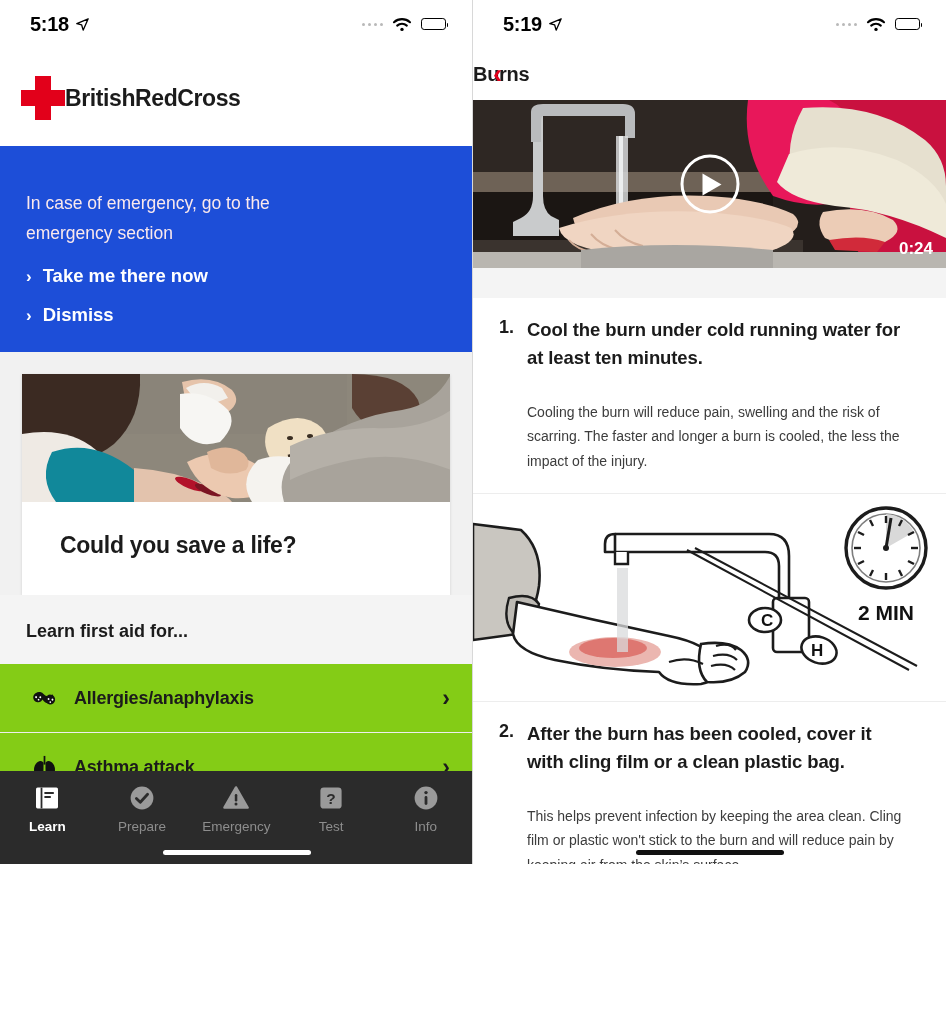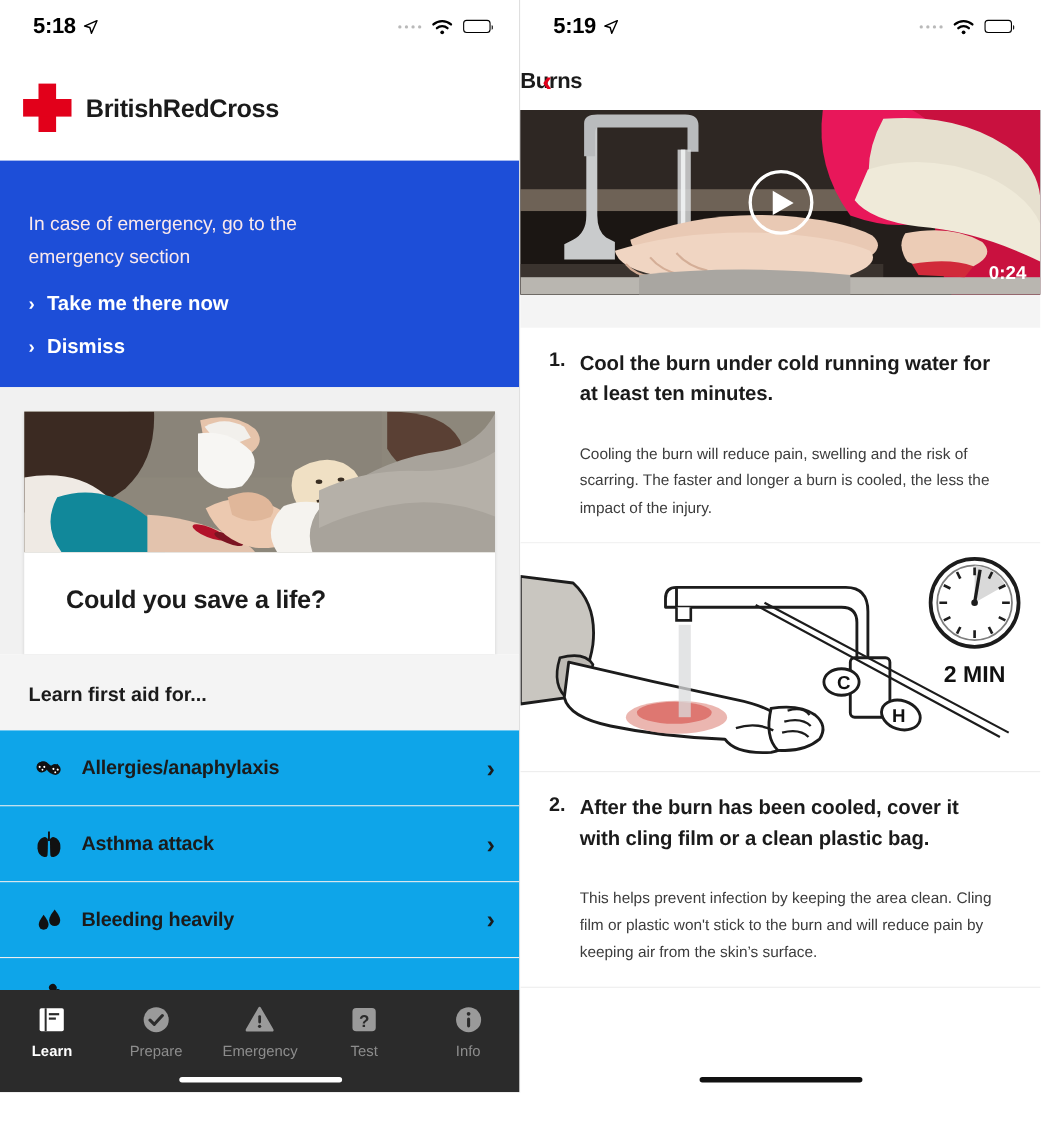--- a/index.html
+++ b/index.html
@@ -3,21 +3,21 @@
 <meta charset="utf-8">
 <style>
   * { margin:0; padding:0; box-sizing:border-box; }
   html, body {
     width:946px; height:1024px;
     font-family:"Liberation Sans", sans-serif;
     background:#ffffff;
     overflow:hidden;
   }
   .screens { display:flex; width:946px; height:1024px; }
-  .screen { width:473px; height:993px; position:relative; background:#fff; overflow:hidden; }
+  .screen { width:473px; height:864px; position:relative; background:#fff; overflow:hidden; }
   .screen-left { border-right:1px solid #d8d8d8; }
 
   
   .statusbar {
     height:48px; display:flex; align-items:center;
     justify-content:space-between; padding:0 26px 0 30px;
   }
   .sb-left { display:flex; align-items:center; gap:7px; }
   .sb-time { font-size:20px; font-weight:bold; letter-spacing:-0.3px; color:#000; }
   .sb-loc { width:13px; height:13px; }
@@ -28,21 +28,21 @@
     width:25px; height:12px; border:1.4px solid #000; border-radius:3.2px;
     position:relative; padding:1.4px;
   }
   .sb-batt::after{
     content:""; position:absolute; right:-3.4px; top:3.5px;
     width:1.8px; height:4px; background:#000; border-radius:0 1px 1px 0;
   }
   .sb-batt-fill { height:100%; background:#000; border-radius:1.2px; }
 
   
-  .brand { display:flex; align-items:center; gap:13px; padding:28px 0 26px 21px; }
+  .brand { display:flex; align-items:center; padding:28px 0 26px 21px; }
   .brand-cross { width:44px; height:44px; position:relative; }
   .brand-cross::before, .brand-cross::after {
     content:""; position:absolute; background:#e2001a;
   }
   .brand-cross::before { left:14px; top:0; width:16px; height:44px; }
   .brand-cross::after  { top:14px; left:0; width:44px; height:16px; }
   .brand-name { font-size:23px; font-weight:bold; color:#1b1b1b; letter-spacing:-0.4px; }
 
   .emerg { background:#1d4ed8; color:#fff; padding:42px 24px 26px 26px; }
   .emerg-text { font-size:17.5px; line-height:1.72; color:#fbe9ec; font-weight:400; max-width:310px; }
@@ -51,21 +51,21 @@
 
   .grayband { background:#f1f1f1; padding:22px 22px 0 22px; }
   .card { background:#fff; box-shadow:0 1px 3px rgba(0,0,0,.13); }
   .card-photo { height:128px; position:relative; overflow:hidden; background:#8c8679; }
   .card-title { font-size:23px; font-weight:bold; color:#1b1b1b; padding:30px 22px 36px 22px; letter-spacing:-0.3px;margin-left:16px; }
 
   .section-head { background:#f4f4f4; padding:26px 0 22px 26px; }
   .section-head span { font-size:18px; font-weight:bold; color:#1b1b1b; }
 
   .topic-list { background:#fff; }
-  .topic { display:flex; align-items:center; height:69px; padding:0 22px 0 26px; border-bottom:1px solid #eeeeee; background:#0ea5e9; }
+  .topic { display:flex; align-items:center; height:69px; padding:0 22px 0 26px; border-bottom:1px solid #eeeeee; background:#84cc16; }
   .topic-icon { width:36px; flex:0 0 36px; display:flex; align-items:center; justify-content:center; }
   .topic-label { flex:1; font-size:18px; font-weight:bold; color:#1b1b1b; margin-left:12px; letter-spacing:-0.2px; }
   .topic-chev { font-size:23px; font-weight:bold; color:#1b1b1b; line-height:1; }
 
   .tabbar {
     position:absolute; left:0; bottom:0; width:473px; height:93px;
     background:#2b2b2b; display:flex; align-items:flex-start; padding-top:12px;
   }
   .tab { flex:1; display:flex; flex-direction:column; align-items:center; gap:6px; }
   .tab-ico { height:30px; display:flex; align-items:center; justify-content:center; }

